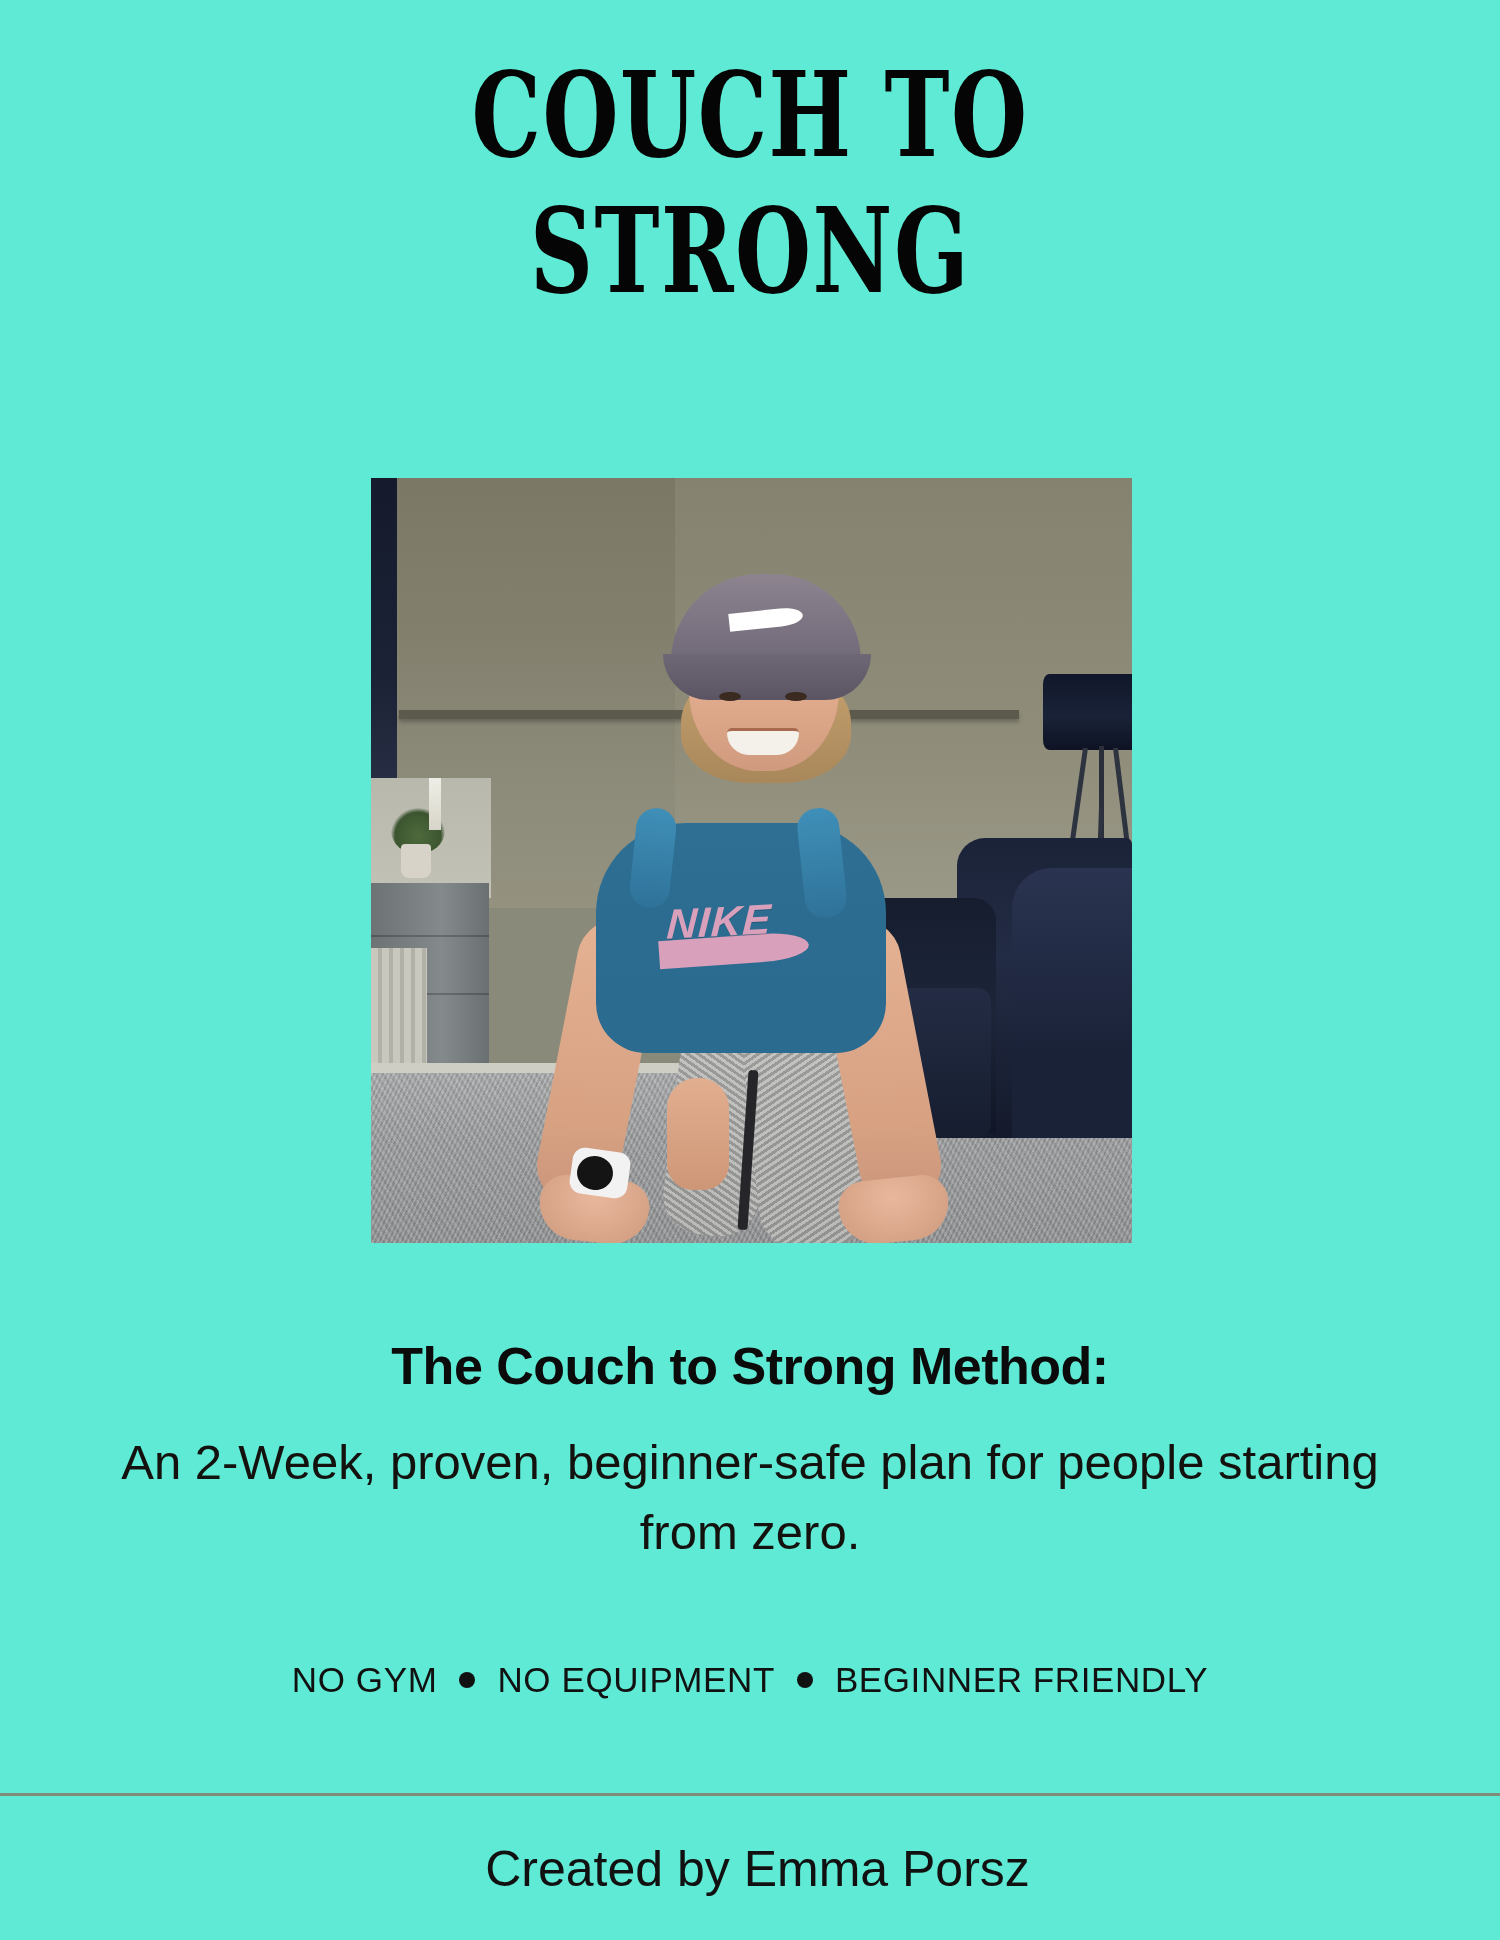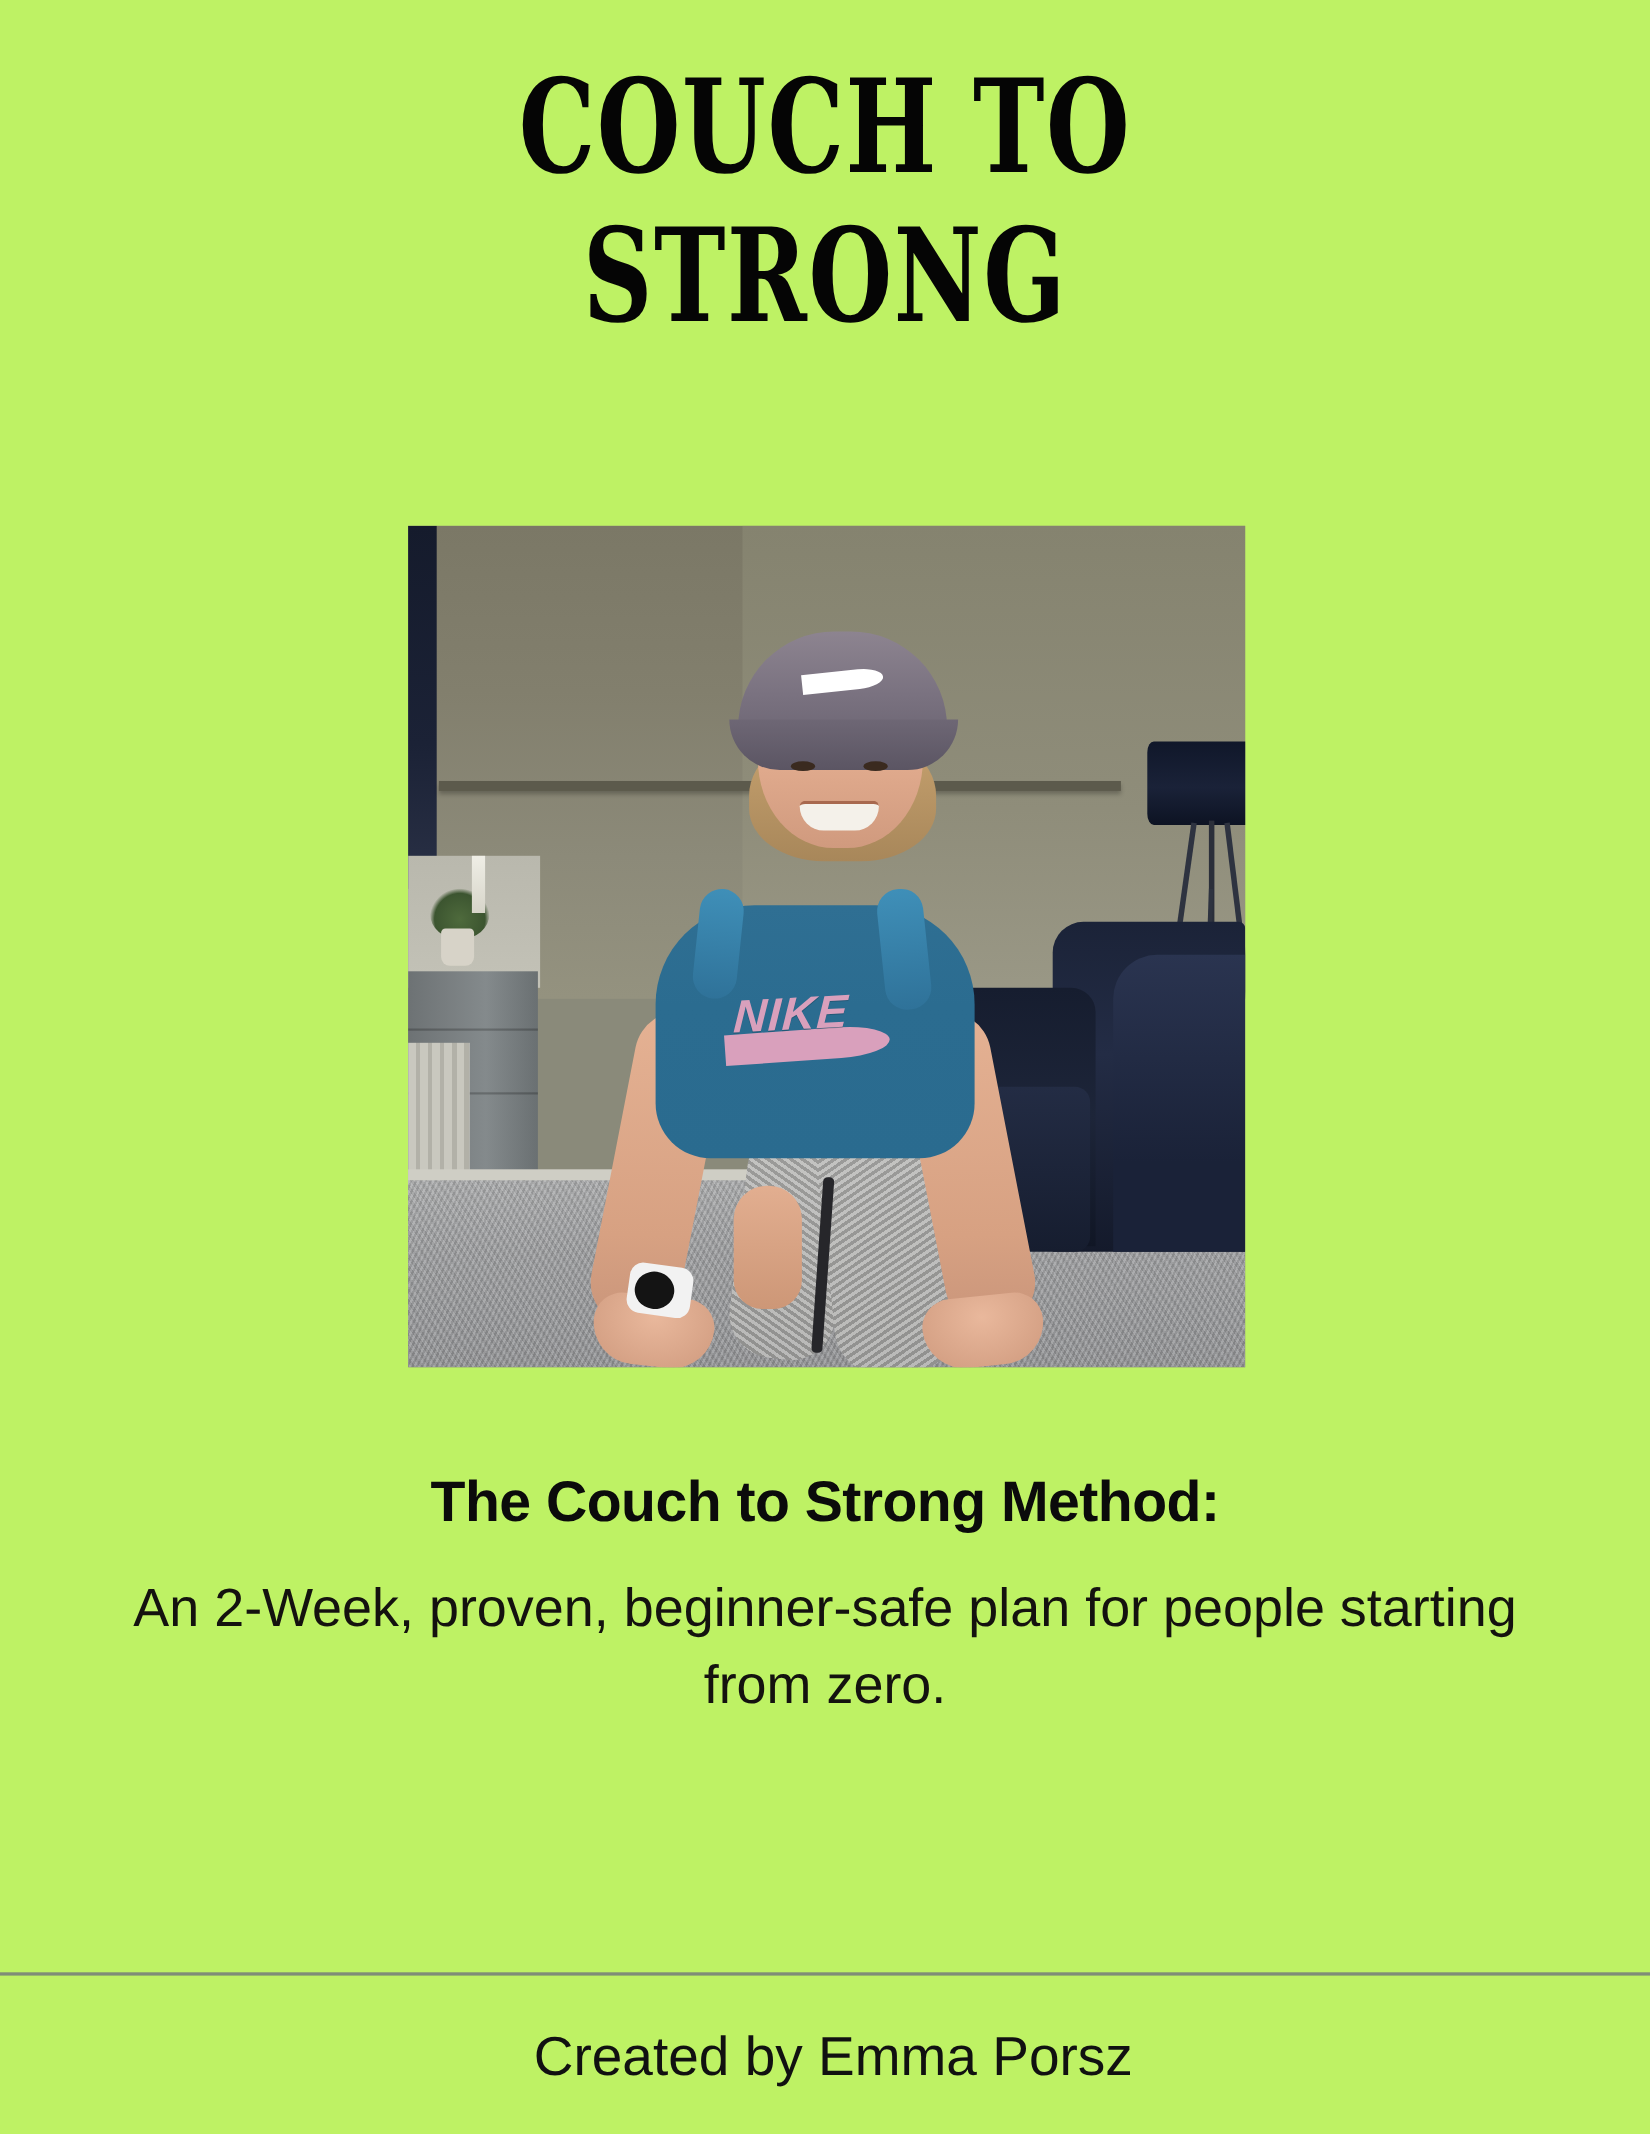--- a/index.html
+++ b/index.html
@@ -12,21 +12,21 @@
     background: #c3d8b8;
     font-family: "Liberation Sans", sans-serif;
     overflow: hidden;
     position: relative;
   }
 
   .page {
     width: 1500px;
     height: 1940px;
     position: relative;
-    background: #bef264;
+    background: #5eead4;
     display: flex;
     flex-direction: column;
     align-items: center;
   }
 
   
   .title-block {
     width: 100%;
     text-align: center;
     margin-top: 58px;
@@ -543,18 +543,25 @@
         <div class="watch"></div>
         <div class="watch-face"></div>
       </div>
     </div>
   </div>
 
   <div class="method-heading">The Couch to Strong Method:</div>
 
   <div class="subtitle">An 2-Week, proven, beginner-safe plan for people starting from zero.</div>
 
+  <div class="badges">
+    <span>NO GYM</span>
+    <span class="badge-dot"></span>
+    <span>NO EQUIPMENT</span>
+    <span class="badge-dot"></span>
+    <span>BEGINNER FRIENDLY</span>
+  </div>
 
   <div class="divider"></div>
 
   <div class="credit">Created by Emma Porsz</div>
 
 </div>
 
 </body></html>

